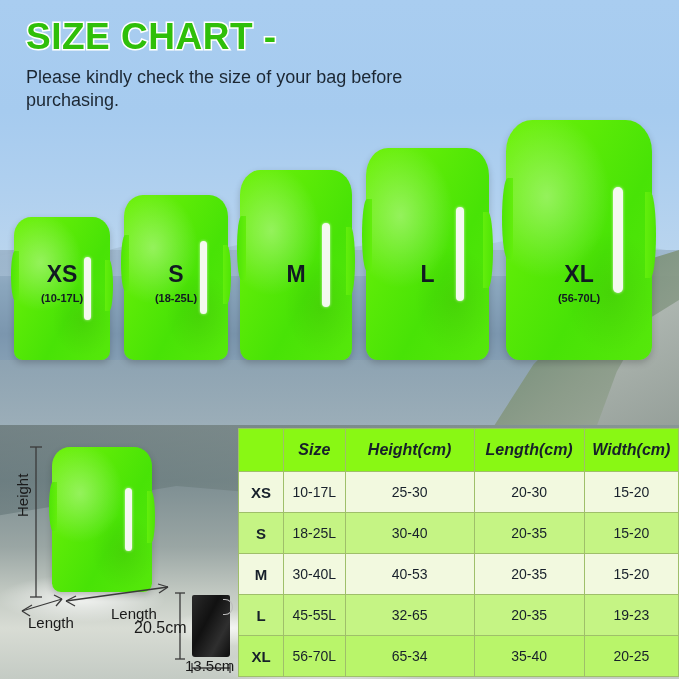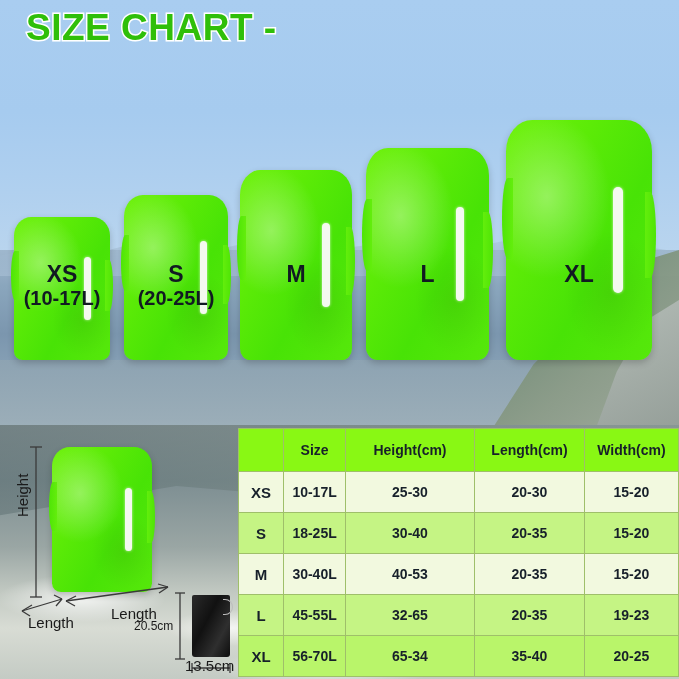--- a/index.html
+++ b/index.html
@@ -90,21 +90,21 @@
     left: 0; top: 425px;
     width: 679px; height: 105px;
     background: linear-gradient(125deg, #5d6f72 0%, #6c7d7c 40%, #8a9893 100%);
     clip-path: polygon(0 0, 100% 0, 100% 52%, 62% 78%, 26% 58%, 0 86%);
     opacity: .55;
   }
 
   
   .header {
     position: absolute;
-    left: 26px; top: 7px;
+    left: 26px; top: 16px;
     width: 620px;
   }
   .title-line {
     font-size: 37px;
     font-weight: bold;
     letter-spacing: .5px;
     line-height: 42px;
     color: #2FBF09;
     -webkit-text-stroke: 3px #ffffff;
     paint-order: stroke fill;
@@ -175,21 +175,21 @@
     position: absolute;
     text-align: center;
     color: #111a22;
   }
   .bag-size {
     font-size: 23px;
     font-weight: bold;
     line-height: 25px;
   }
   .bag-cap {
-    font-size: 20px;
+    font-size: 11px;
     font-weight: bold;
     line-height: 22px;
   }
 
   
   .diagram {
     position: absolute;
     left: 0; top: 425px;
     width: 238px; height: 254px;
   }
@@ -206,21 +206,21 @@
   }
   .label-height {
     left: 14px;
     top: 92px;
     transform: rotate(-90deg);
     transform-origin: left top;
     white-space: nowrap;
   }
   .label-length { left: 28px; top: 189px; }
   .label-width  { left: 111px; top: 180px; }
-  .label-pouch-h { left: 134px; top: 194px; font-size: 12px; }
+  .label-pouch-h { left: 134px; top: 194px; font-size: 16px; }
   .label-pouch-w { left: 185px; top: 232px; font-size: 15px; }
 
   .pouch {
     position: absolute;
     left: 192px; top: 170px;
     width: 38px; height: 62px;
     background: linear-gradient(118deg, #2b2b2b 0%, #111111 40%, #2f2f2f 72%, #0d0d0d 100%);
     border-radius: 2px 2px 3px 3px;
   }
   .pouch::before {
@@ -240,27 +240,28 @@
     width: 441px;
     border-collapse: collapse;
     font-size: 14px;
     color: #17202a;
   }
   .size-table th, .size-table td {
     border: 1px solid #9fbf6a;
     text-align: center;
     height: 40px;
     padding: 0;
-    font-weight: bold;
+    font-weight: normal;
   }
   .size-table thead th {
     background: #89f814;
     font-weight: bold;
-    font-size: 14px;
+    font-size: 16px;
     height: 42px;
+    font-style: italic;
   }
   .size-table tbody tr:nth-child(odd) td  { background: #f2f9df; }
   .size-table tbody tr:nth-child(even) td { background: #c5f484; }
   .size-table tbody tr:last-child td      { background: #b9f56a; }
   .size-table td.rowhead {
     font-weight: bold;
     font-size: 15px;
   }
   .col-blank { width: 45px; }
   .col-size  { width: 62px; }
@@ -276,20 +277,21 @@
   <div class="bg-sky"></div>
   <div class="bg-mountains-far"></div>
   <div class="bg-valley"></div>
   <div class="bg-ridge-right"></div>
   <div class="bg-rock-right"></div>
   <div class="bg-lower"></div>
   <div class="bg-lower-dark"></div>
 
   <div class="header">
     <div class="title-line">SIZE CHART -</div>
+    <div class="subtitle">Please kindly check the size of your bag before purchasing.</div>
   </div>
 
   <div class="bag-row">
 
     <div class="bag-wrap" style="left:14px; width:96px; height:143px;">
       <div class="bag">
         <div class="reflect"></div>
       </div>
     </div>
     <div class="bag-label" style="left:14px; top:152px; width:96px;">
@@ -297,21 +299,21 @@
       <div class="bag-cap">(10-17L)</div>
     </div>
 
     <div class="bag-wrap" style="left:124px; width:104px; height:165px;">
       <div class="bag">
         <div class="reflect"></div>
       </div>
     </div>
     <div class="bag-label" style="left:124px; top:152px; width:104px;">
       <div class="bag-size">S</div>
-      <div class="bag-cap">(20-25L)</div>
+      <div class="bag-cap">(18-25L)</div>
     </div>
 
     <div class="bag-wrap" style="left:240px; width:112px; height:190px;">
       <div class="bag">
         <div class="reflect"></div>
       </div>
     </div>
     <div class="bag-label" style="left:240px; top:152px; width:112px;">
       <div class="bag-size">M</div>
     </div>
@@ -325,20 +327,21 @@
       <div class="bag-size">L</div>
     </div>
 
     <div class="bag-wrap" style="left:506px; width:146px; height:240px;">
       <div class="bag">
         <div class="reflect"></div>
       </div>
     </div>
     <div class="bag-label" style="left:506px; top:152px; width:146px;">
       <div class="bag-size">XL</div>
+      <div class="bag-cap">(56-70L)</div>
     </div>
   </div>
 
   <div class="diagram">
 
     <div class="diagram-bag">
       <div class="bag">
         <div class="reflect"></div>
       </div>
     </div>

